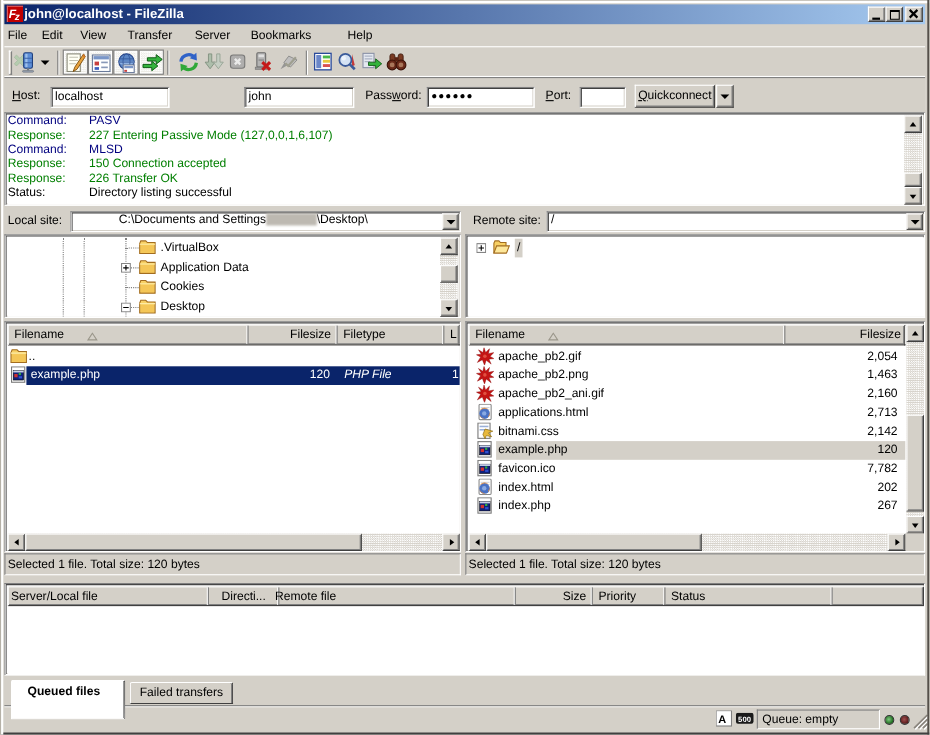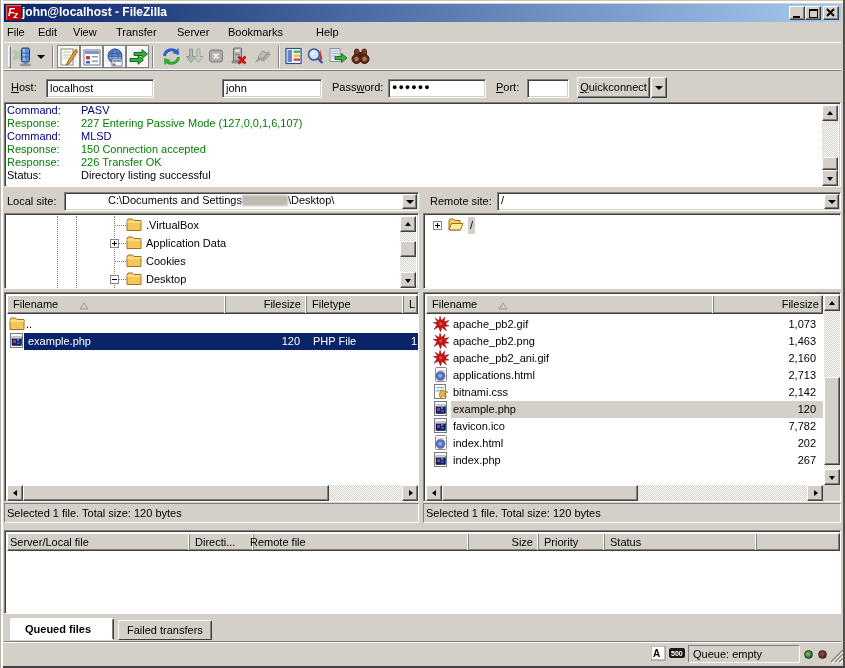--- a/index.html
+++ b/index.html
@@ -367,21 +367,21 @@
           </svg>
       <span class="abs" style="left:19px;">..</span>
     </div>
     <div class="row" style="left:0; top:38px; width:411px;">
       <div class="abs" style="left:17px; top:0; width:394px; height:17px; background:#0A246A;"></div>
       <svg class="ic" style="left:2px;" width="16" height="16">
             <use href="#phpicon"></use>
           </svg>
       <span class="abs" style="left:21px; color:#fff;">example.php</span>
       <div class="fsz" style="left:218px; width:75px; color:#fff;">120</div>
-      <span class="abs" style="left:306px; color:#fff;">PHP File</span>
+      <span class="abs" style="left:306px; color:#fff;font-style:italic;">PHP File</span>
       <span class="abs" style="left:404px; color:#fff;">1</span>
     </div>
     <div class="abs" style="left:0; top:190px; width:411px; height:16px;">
       <div class="sbtn" style="left:0; top:0; width:16px; height:16px;">
             <div class="arr" style="left:5px; top:4px; border-top:3px solid transparent; border-bottom:3px solid transparent; border-right:4px solid #000;"></div>
           </div>
       <div class="abs track" style="left:16px; top:0; width:379px; height:16px;"></div>
       <div class="sbtn" style="left:16px; top:0; width:306px; height:16px;"></div>
       <div class="sbtn" style="right:0; top:0; width:16px; height:16px;">
             <div class="arr" style="left:6px; top:4px; border-top:3px solid transparent; border-bottom:3px solid transparent; border-left:4px solid #000;"></div>
@@ -399,21 +399,21 @@
               <path d="M5 1 L9 7 L1 7 Z" fill="#D4D0C8" stroke="#9a968a"></path>
             </svg>
       </div>
       <div class="hcell" style="left:287px; width:110px; text-align:right; border-right:none;">Filesize</div>
     </div>
     <div class="row" style="left:0; top:21px;">
           <svg class="ic" style="left:7px;" width="16" height="16">
             <use href="#apache"></use>
           </svg>
           <span class="abs" style="left:27px;">apache_pb2.gif</span>
-          <div class="fsz" style="left:290px; width:100px;">1,073</div>
+          <div class="fsz" style="left:290px; width:100px;">2,054</div>
         </div>
     <div class="row" style="left:0; top:38px;">
           <svg class="ic" style="left:7px;" width="16" height="16">
             <use href="#apache"></use>
           </svg>
           <span class="abs" style="left:27px;">apache_pb2.png</span>
           <div class="fsz" style="left:290px; width:100px;">1,463</div>
         </div>
     <div class="row" style="left:0; top:55px;">
           <svg class="ic" style="left:7px;" width="16" height="16">
@@ -488,32 +488,32 @@
           </div>
     </div>
   </div>
 </div>
 <div class="abs" style="left:423px; top:503px; width:418px; height:20px; border:1px solid; border-color:#808080 #fff #fff #808080; padding:3px 0 0 2px; background:#D4D0C8;">Selected 1 file. Total size: 120 bytes</div>
 
 <div class="sunk abs" style="left:4px; top:530px; width:837px; height:84px; background:#fff;padding-left:13px;" id="queue">
   <div class="abs" style="left:2px; top:2px; width:833px; height:80px; background:#fff; overflow:hidden;">
     <div class="hrow" style="left:0; top:0; width:833px; height:18px;">
       <div class="hcell" style="left:0; width:182px; padding-left:2px;">Server/Local file</div>
-      <div class="hcell" style="left:182px; width:64px;">Directi...</div>
+      <div class="hcell" style="left:182px; width:64px;text-align:center;">Directi...</div>
       <div class="hcell" style="left:237px; width:224px;">Remote file</div>
       <div class="hcell" style="left:461px; width:70px; text-align:right;">Size</div>
       <div class="hcell" style="left:531px; width:66px;">Priority</div>
       <div class="hcell" style="left:597px; width:152px;">Status</div>
       <div class="hcell" style="left:749px; width:84px; border-right:none;"></div>
     </div>
   </div>
 </div>
 
 <div class="abs" style="left:4px; top:618px; width:837px; height:22px;" id="tabs">
-  <div class="abs" style="left:6px; top:0; width:104px; height:22px; background:#fff; border:1px solid; border-color:#fff #404040 #fff #fff; border-radius:2px 2px 0 0; box-shadow: inset -1px 0 0 #808080; font-weight:bold; padding:4px 0 0 14px; z-index:2;">Queued files</div>
+  <div class="abs" style="left:6px; top:0; width:104px; height:36px; background:#fff; border:1px solid; border-color:#fff #404040 #fff #fff; border-radius:2px 2px 0 0; box-shadow: inset -1px 0 0 #808080; font-weight:bold; padding:4px 0 0 14px; z-index:2;">Queued files</div>
   <div class="abs" style="left:114px; top:2px; width:94px; height:20px; background:#D4D0C8; border:1px solid; border-color:#fff #404040 #404040 #fff; border-radius:2px 2px 0 0; box-shadow: inset -1px 0 0 #808080; padding:3px 0 0 8px;">Failed transfers</div>
 </div>
 
 <div class="abs" style="left:4px; top:641px; width:837px; height:24px; border-top:1px solid #808080; box-shadow:0 1px 0 #fff inset;" id="sbar">
   <svg class="abs" style="left:647px; top:4px;" width="15" height="15">
     <rect x="0" y="0" width="14" height="14" fill="#fff" stroke="#808080"></rect>
     <text x="2" y="11" font-size="10" font-weight="bold" fill="#000">A</text>
   </svg>
   <svg class="abs" style="left:665px; top:6px;" width="17" height="11">
     <rect x="0" y="0" width="16" height="10" rx="2" fill="#1a1a1a"></rect>

